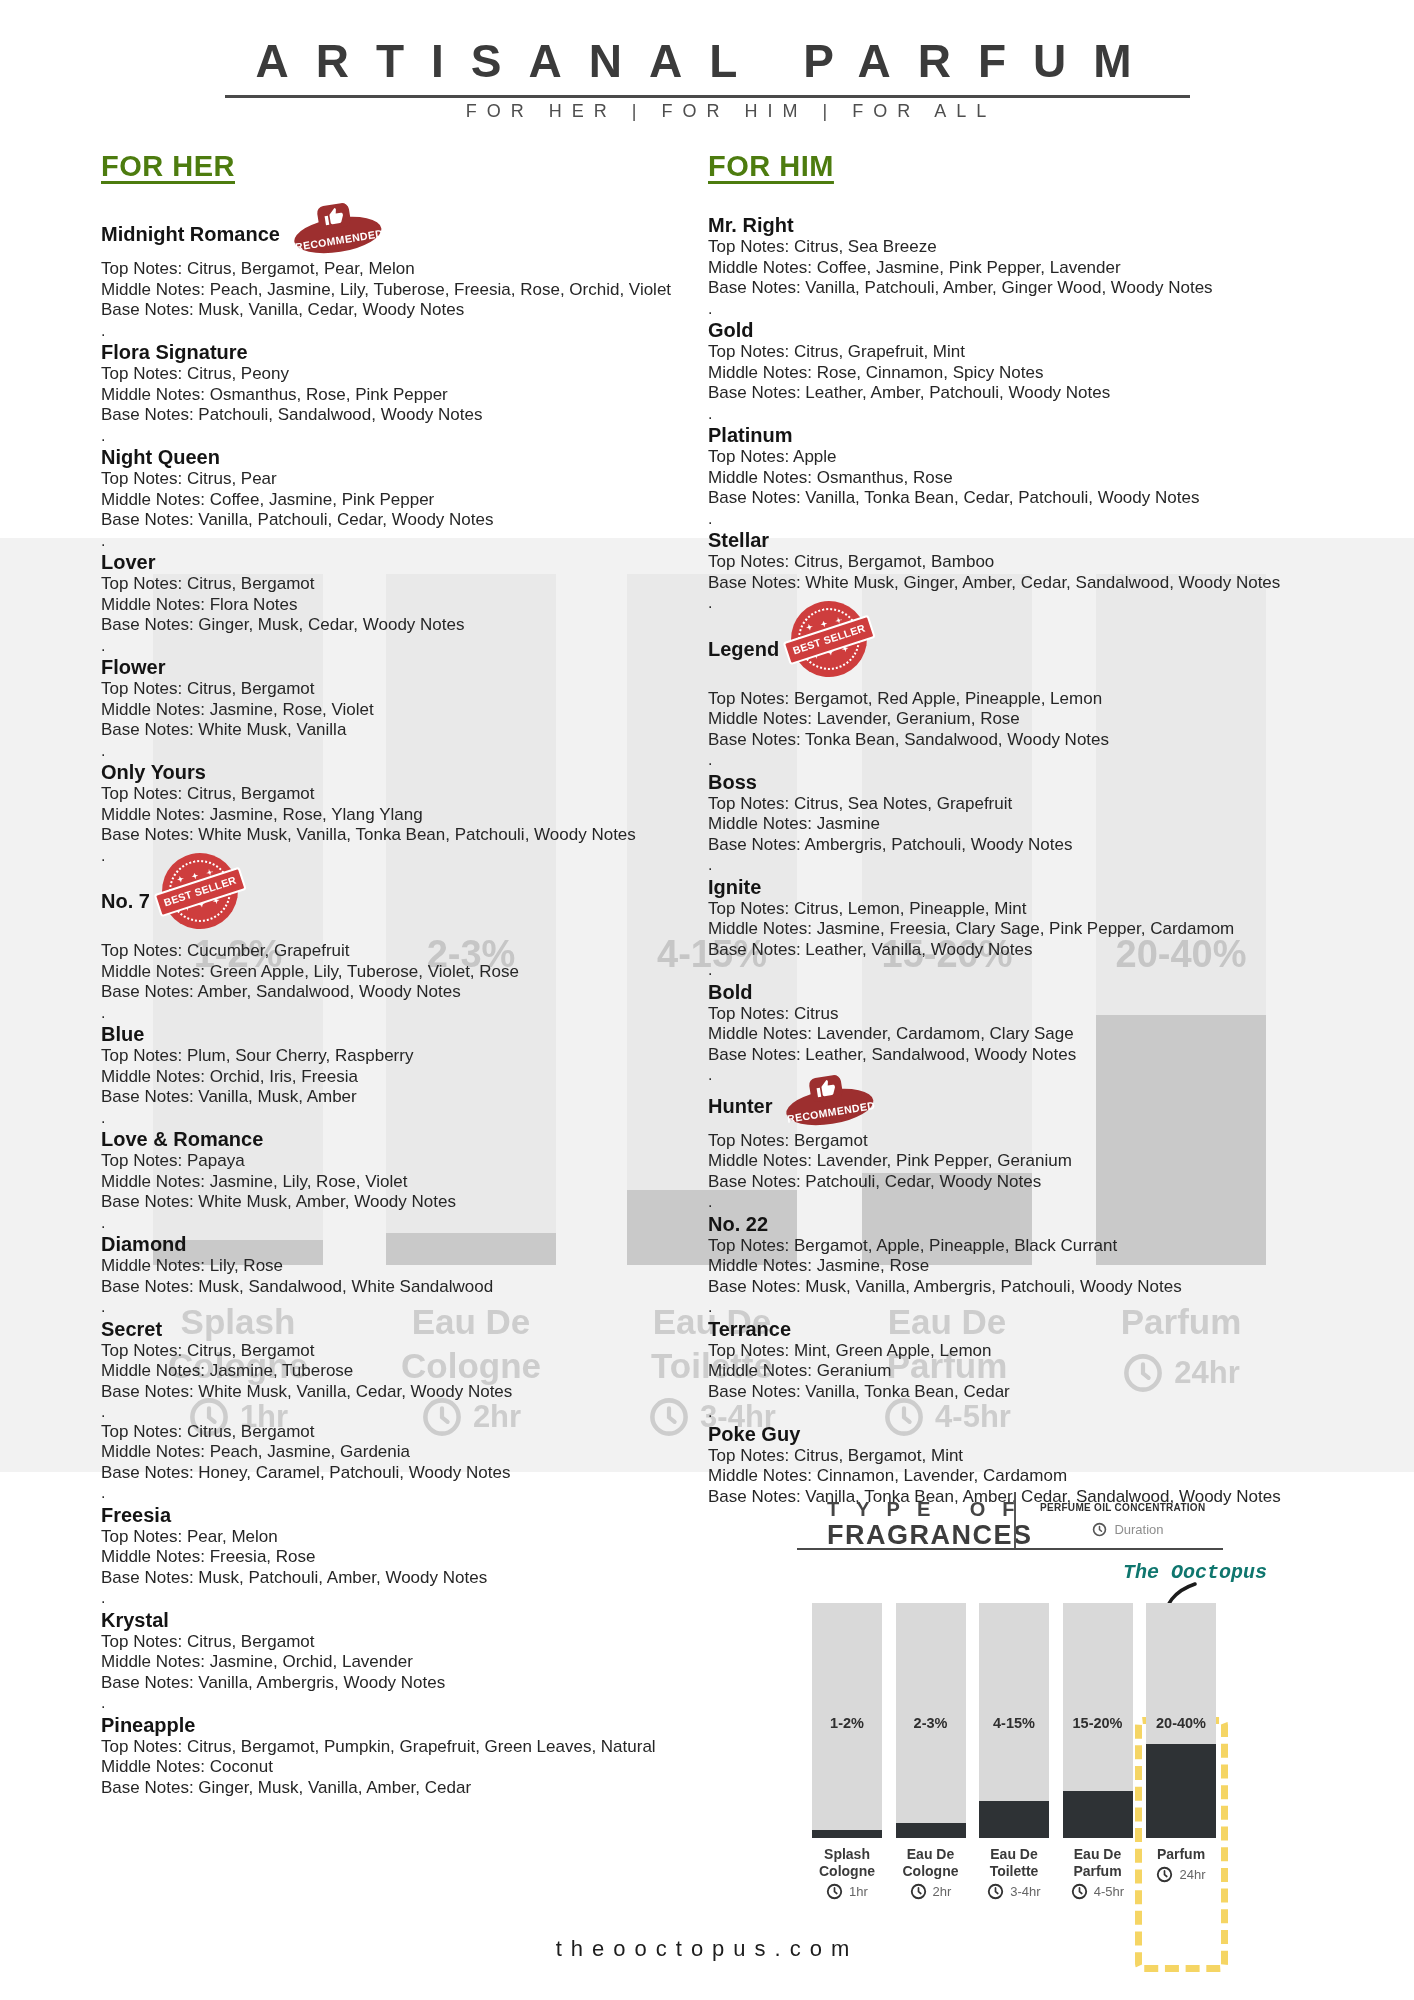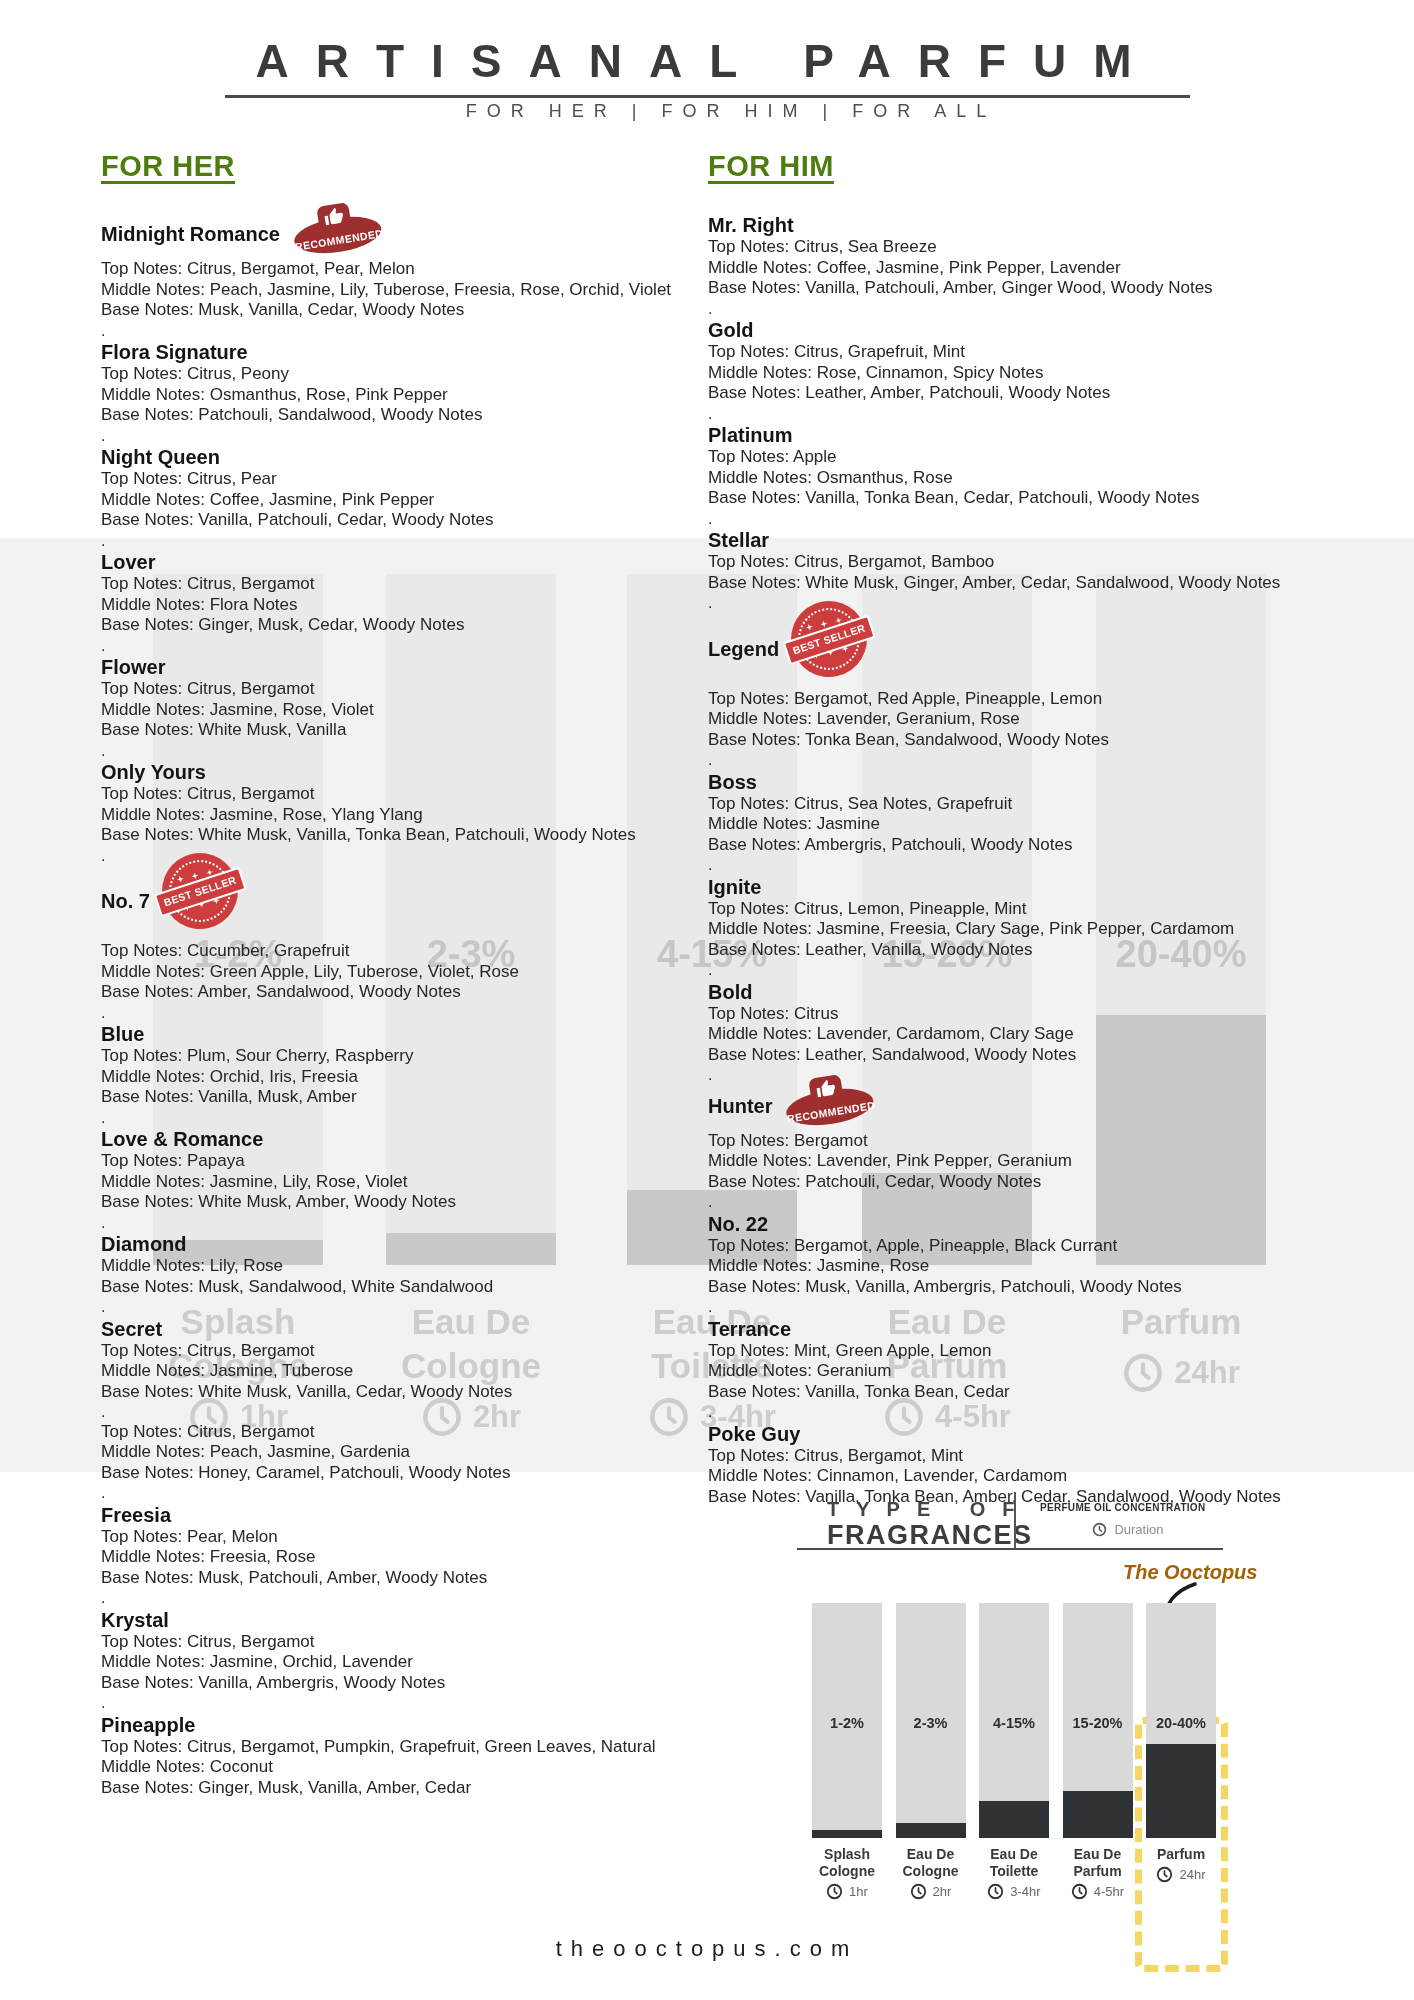--- a/index.html
+++ b/index.html
@@ -66,21 +66,21 @@
   .info-title2{position:absolute;left:30px;top:42px;font-size:27px;font-weight:800;
                letter-spacing:1.5px;color:#3d3d3d;}
   .info-divider{position:absolute;left:217px;top:14px;height:56px;border-left:2px solid #555;}
   .info-right-title{position:absolute;left:243px;top:24px;width:200px;font-size:10px;
                     font-weight:700;color:#2e2e2e;letter-spacing:0.3px;}
   .info-duration-row{position:absolute;left:231px;top:44px;width:200px;text-align:center;
                      font-size:13px;color:#8e8e8e;}
   .dur-clock{width:15px;height:15px;color:#555;display:inline-block;vertical-align:-3px;margin-right:7px;}
   .info-rule{position:absolute;left:0;top:70px;width:426px;border-top:2px solid #4a4a4a;}
   .callout{position:absolute;left:326px;top:83px;width:140px;font-size:20px;font-weight:700;
-           font-style:italic;color:#a16207;white-space:nowrap;}
+           font-style:italic;color:#0f766e;white-space:nowrap;font-family:Liberation Mono, monospace;}
   .callout-arrow{position:absolute;left:352px;top:102px;width:56px;height:56px;}
   .chart{position:absolute;left:0;top:125px;width:460px;height:320px;}
   .ibar{position:absolute;top:0;width:70px;height:235px;background:#d9d9d9;}
   .ibar-fill{position:absolute;bottom:0;left:0;width:100%;background:#2e3235;}
   .ibar-conc{position:absolute;top:112px;left:0;width:100%;text-align:center;
              font-size:14.5px;font-weight:700;color:#2f2f2f;}
   .ibar-label{position:absolute;top:243px;width:100px;text-align:center;
               font-size:14px;font-weight:700;color:#3a3a3a;line-height:17px;}
   .ibar-clock-row{margin-top:3px;white-space:nowrap;font-weight:400;}
   .ibar-clock{width:17px;height:17px;color:#333;display:inline-block;vertical-align:-4px;margin-right:6px;}

